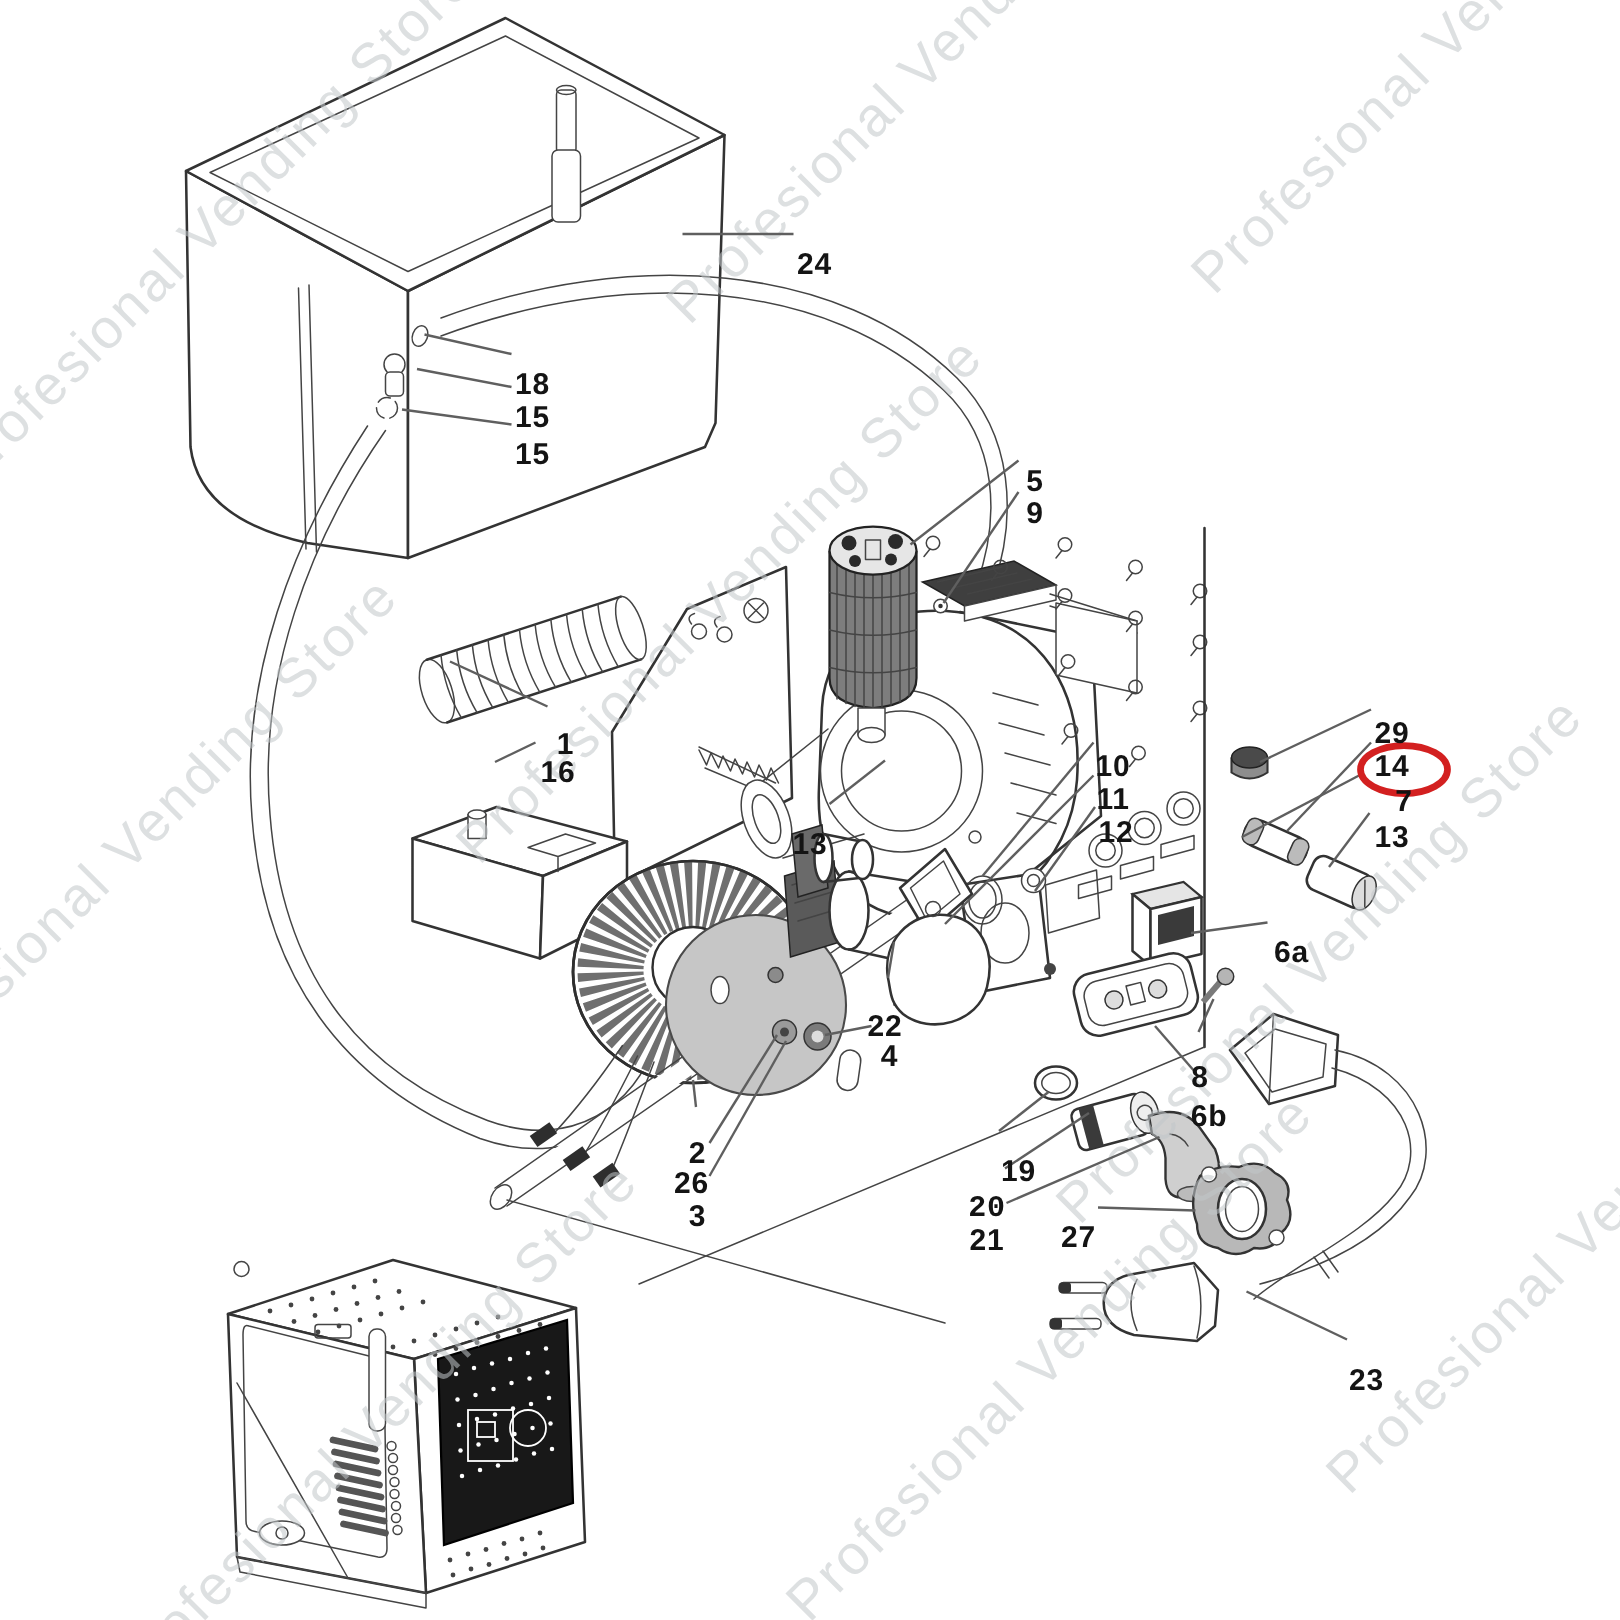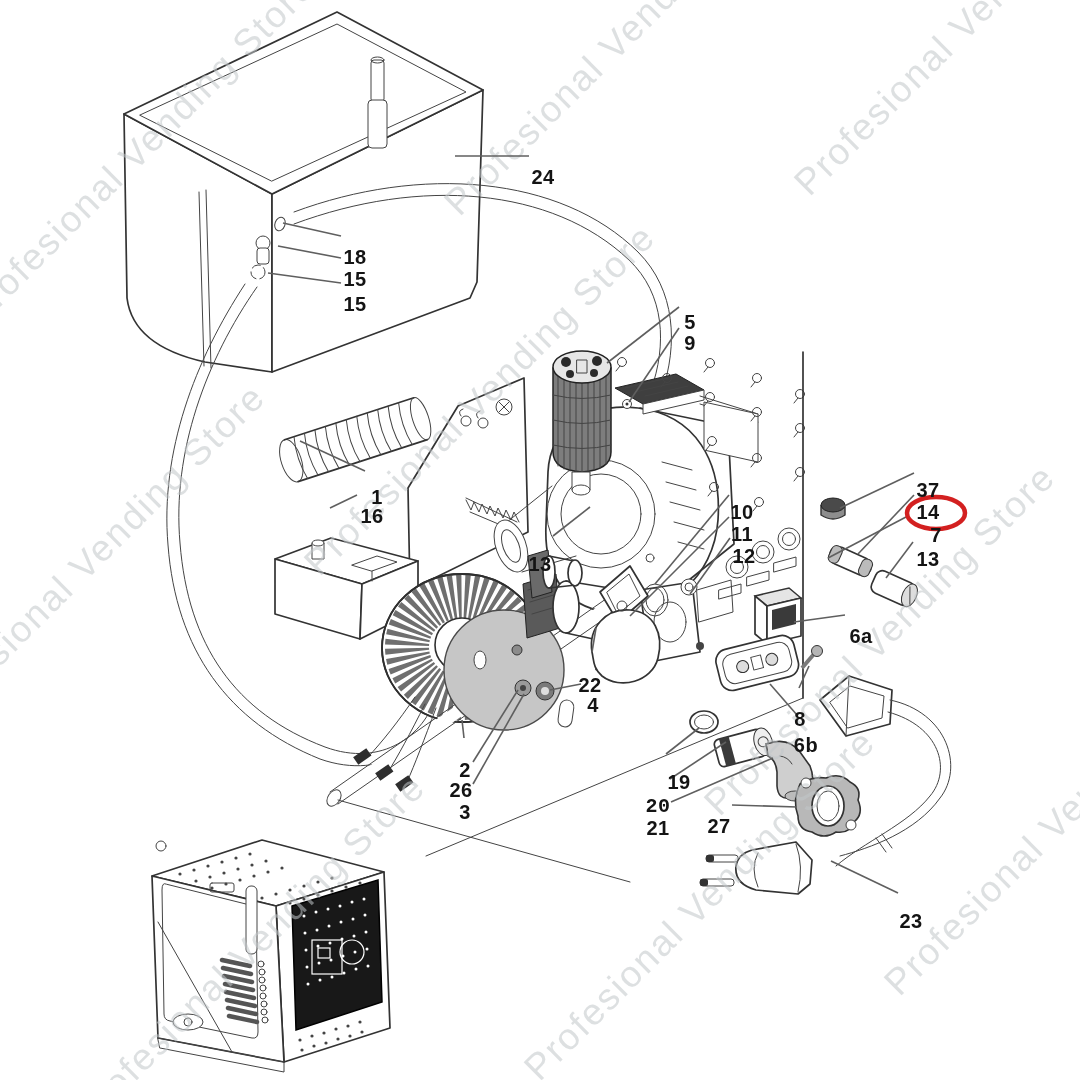--- a/index.html
+++ b/index.html
@@ -466,21 +466,21 @@
 
   <div id="labels">
       <div class="part-label" style="left: 543px; top: 156px;">24</div>
       <div class="part-label" style="left: 355px; top: 236px;">18</div>
       <div class="part-label" style="left: 355px; top: 258px;">15</div>
       <div class="part-label" style="left: 355px; top: 283px;">15</div>
       <div class="part-label" style="left: 690px; top: 301px;">5</div>
       <div class="part-label" style="left: 690px; top: 322px;">9</div>
       <div class="part-label" style="left: 377px; top: 476px;">1</div>
       <div class="part-label" style="left: 372px; top: 495px;">16</div>
-      <div class="part-label" style="left: 928px; top: 469px;">37</div>
+      <div class="part-label" style="left: 928px; top: 469px;">29</div>
       <div class="part-label" style="left: 928px; top: 491px;">14</div>
       <div class="part-label" style="left: 936px; top: 514px;">7</div>
       <div class="part-label" style="left: 928px; top: 538px;">13</div>
       <div class="part-label" style="left: 742px; top: 491px;">10</div>
       <div class="part-label" style="left: 742px; top: 513px; text-align: center;">11</div>
       <div class="part-label" style="left: 744px; top: 535px;">12</div>
       <div class="part-label" style="left: 540px; top: 543px;">13</div>
       <div class="part-label" style="left: 861px; top: 615px;">6a</div>
       <div class="part-label" style="left: 590px; top: 664px;">22</div>
       <div class="part-label" style="left: 593px; top: 684px;">4</div>

